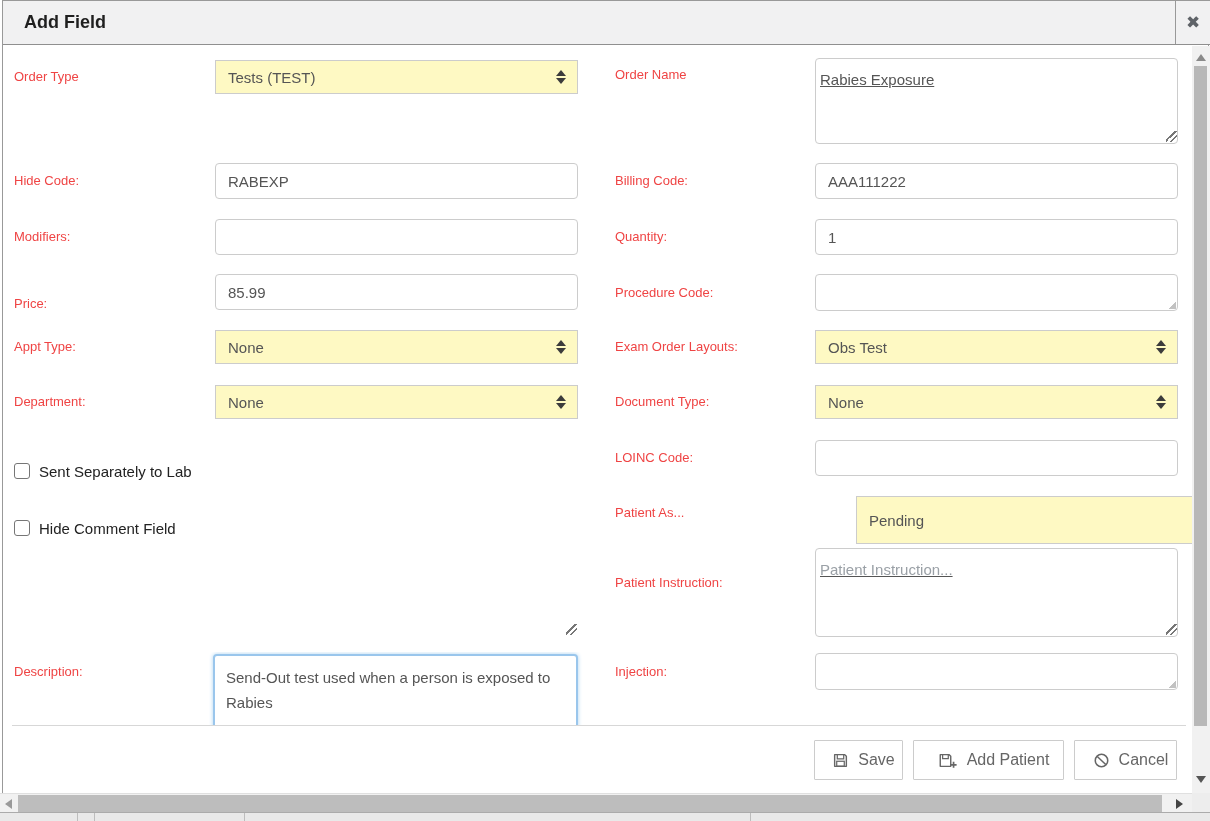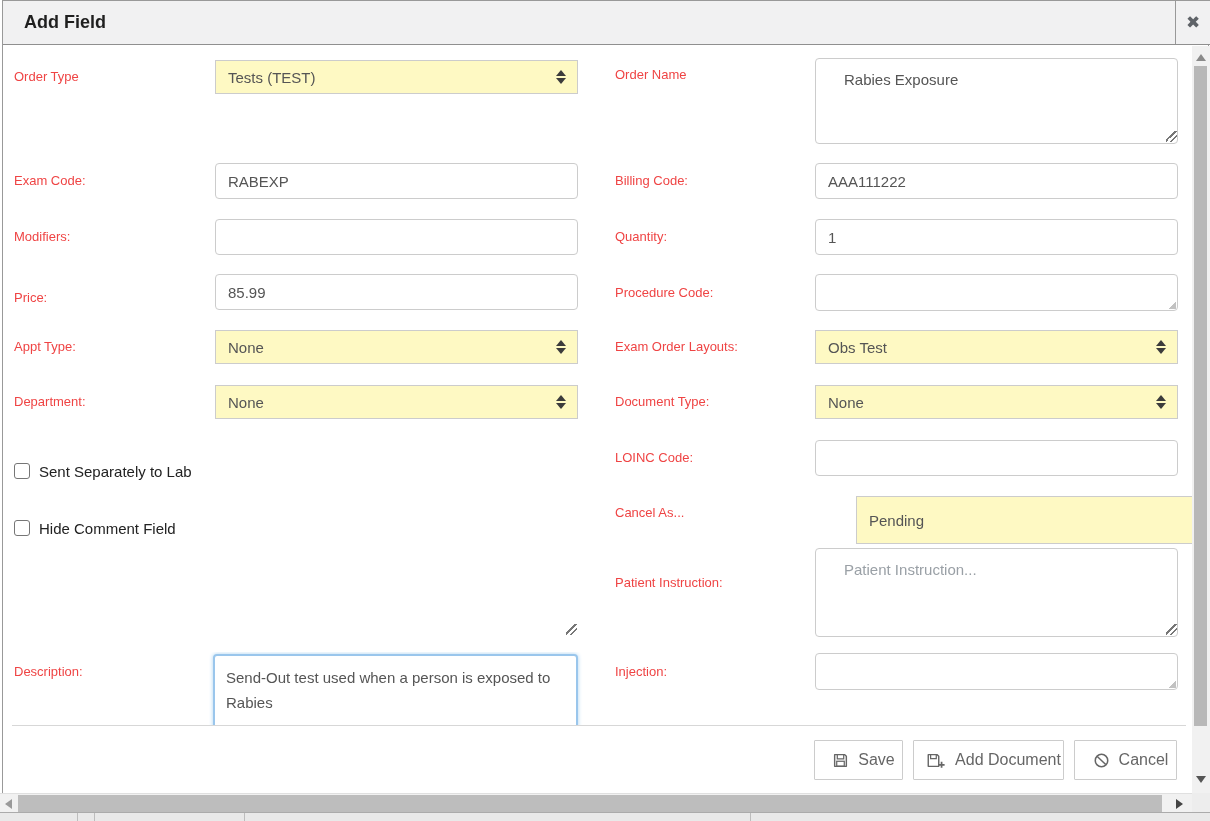--- a/index.html
+++ b/index.html
@@ -21,22 +21,22 @@
     border-left:1px solid #999; display:flex; align-items:center; justify-content:center;
     color:#5f6368; font-weight:bold; font-size:17px; cursor:pointer; }
 
   
   .lbl { position:absolute; left:14px; font-size:13px; color:#ef4444; white-space:nowrap; }
   .rlbl { left:615px; }
   .inp { position:absolute; border:1px solid #ccc; border-radius:4px; background:#fff;
     font-size:15px; color:#555; padding:1px 12px; font-family:inherit; outline:none; }
   .inp::placeholder { color:#9aa0a6; }
   .ta { position:absolute; border:1px solid #ccc; border-radius:4px; background:#fff;
-    font-size:15px; color:#555; padding:8px 28px; line-height:25px; resize:none;
-    font-family:inherit; outline:none; overflow:hidden; }
+    font-size:15px; color:#555; padding:8px 4px; line-height:25px; resize:none;
+    font-family:inherit; outline:none; overflow:hidden;text-decoration:underline; }
   .ta::placeholder { color:#9aa0a6; }
   .sel { position:absolute; border:1px solid #ccc; border-radius:0; background:#fef9c3;
     display:flex; align-items:center; padding:0 12px 0 12px; font-size:15px; color:#555;
     cursor:pointer; }
   .caret { position:absolute; right:11px; top:50%; margin-top:-7px; width:10px; height:14px; }
   .caret::before { content:""; position:absolute; top:0; left:0;
     border-left:5px solid transparent; border-right:5px solid transparent;
     border-bottom:6px solid #3c3c3c; }
   .caret::after { content:""; position:absolute; bottom:0; left:0;
     border-left:5px solid transparent; border-right:5px solid transparent;
@@ -99,27 +99,27 @@
     <span class="hdr-title">Add Field</span>
     <span class="hdr-close">✖</span>
   </div>
 
   <span class="lbl" style="top:60px; line-height:34px;">Order Type</span>
   <div class="sel" style="left:215px; top:60px; width:363px; height:34px;">
     <span>Tests (TEST)</span>
     <span class="caret"></span>
   </div>
 
-  <span class="lbl" style="top:163px; line-height:36px;">Exam Code:</span>
+  <span class="lbl" style="top:163px; line-height:36px;">Hide Code:</span>
   <input class="inp" style="left: 215px; top: 163px; width: 363px; height: 36px;" value="RABEXP">
 
   <span class="lbl" style="top:219px; line-height:36px;">Modifiers:</span>
   <input class="inp" style="left: 215px; top: 219px; width: 363px; height: 36px;" value="">
 
-  <span class="lbl" style="top:280px; line-height:36px;">Price:</span>
+  <span class="lbl" style="top:286px; line-height:36px;">Price:</span>
   <input class="inp" style="left: 215px; top: 274px; width: 363px; height: 36px;" value="85.99">
 
   <span class="lbl" style="top:330px; line-height:34px;">Appt Type:</span>
   <div class="sel" style="left:215px; top:330px; width:363px; height:34px;">
     <span>None</span>
     <span class="caret"></span>
   </div>
 
   <span class="lbl" style="top:385px; line-height:34px;">Department:</span>
   <div class="sel" style="left:215px; top:385px; width:363px; height:34px;">
@@ -166,21 +166,21 @@
 
   <span class="lbl rlbl" style="top:385px; line-height:34px;">Document Type:</span>
   <div class="sel" style="left:815px; top:385px; width:363px; height:34px;">
     <span>None</span>
     <span class="caret"></span>
   </div>
 
   <span class="lbl rlbl" style="top:440px; line-height:36px;">LOINC Code:</span>
   <input class="inp" style="left: 815px; top: 440px; width: 363px; height: 36px;" value="">
 
-  <span class="lbl rlbl" style="top:496px; line-height:34px;">Cancel As...</span>
+  <span class="lbl rlbl" style="top:496px; line-height:34px;">Patient As...</span>
   <div class="sel" style="left:856px; top:496px; width:363px; height:48px;">
     <span>Pending</span>
     <span class="caret"></span>
   </div>
 
   <span class="lbl rlbl" style="top:566px; line-height:34px;">Patient Instruction:</span>
   <textarea class="ta" style="left: 815px; top: 548px; width: 363px; height: 89px;" placeholder="Patient Instruction..."></textarea>
   <span class="grip" style="left:1166px; top:624px; position:absolute;"></span>
 
   <span class="lbl rlbl" style="top:653px; line-height:37px;">Injection:</span>
@@ -197,21 +197,21 @@
     </svg>
     <span>Save</span>
   </div>
 
   <div class="btn" style="left:913px; width:151px;">
     <svg width="20" height="17" viewBox="0 0 21 18">
       <path d="M2.3 2.8h9.5l1.6 1.6v10.8H2.3z" fill="none" stroke="#666" stroke-width="1.5" stroke-linejoin="round"></path>
       <path d="M4.8 2.9v4h6V2.9" fill="none" stroke="#666" stroke-width="1.3"></path>
       <path d="M13.2 13.6h6.4M16.4 10.4v6.4" stroke="#666" stroke-width="1.8" fill="none"></path>
     </svg>
-    <span>Add Document</span>
+    <span>Add Patient</span>
   </div>
 
   <div class="btn" style="left:1074px; width:103px;">
     <svg width="17" height="17" viewBox="0 0 18 18">
       <circle cx="9" cy="9" r="6.6" fill="none" stroke="#666" stroke-width="1.6"></circle>
       <line x1="4.5" y1="4.8" x2="13.5" y2="13.2" stroke="#666" stroke-width="1.6"></line>
     </svg>
     <span>Cancel</span>
   </div>
 

